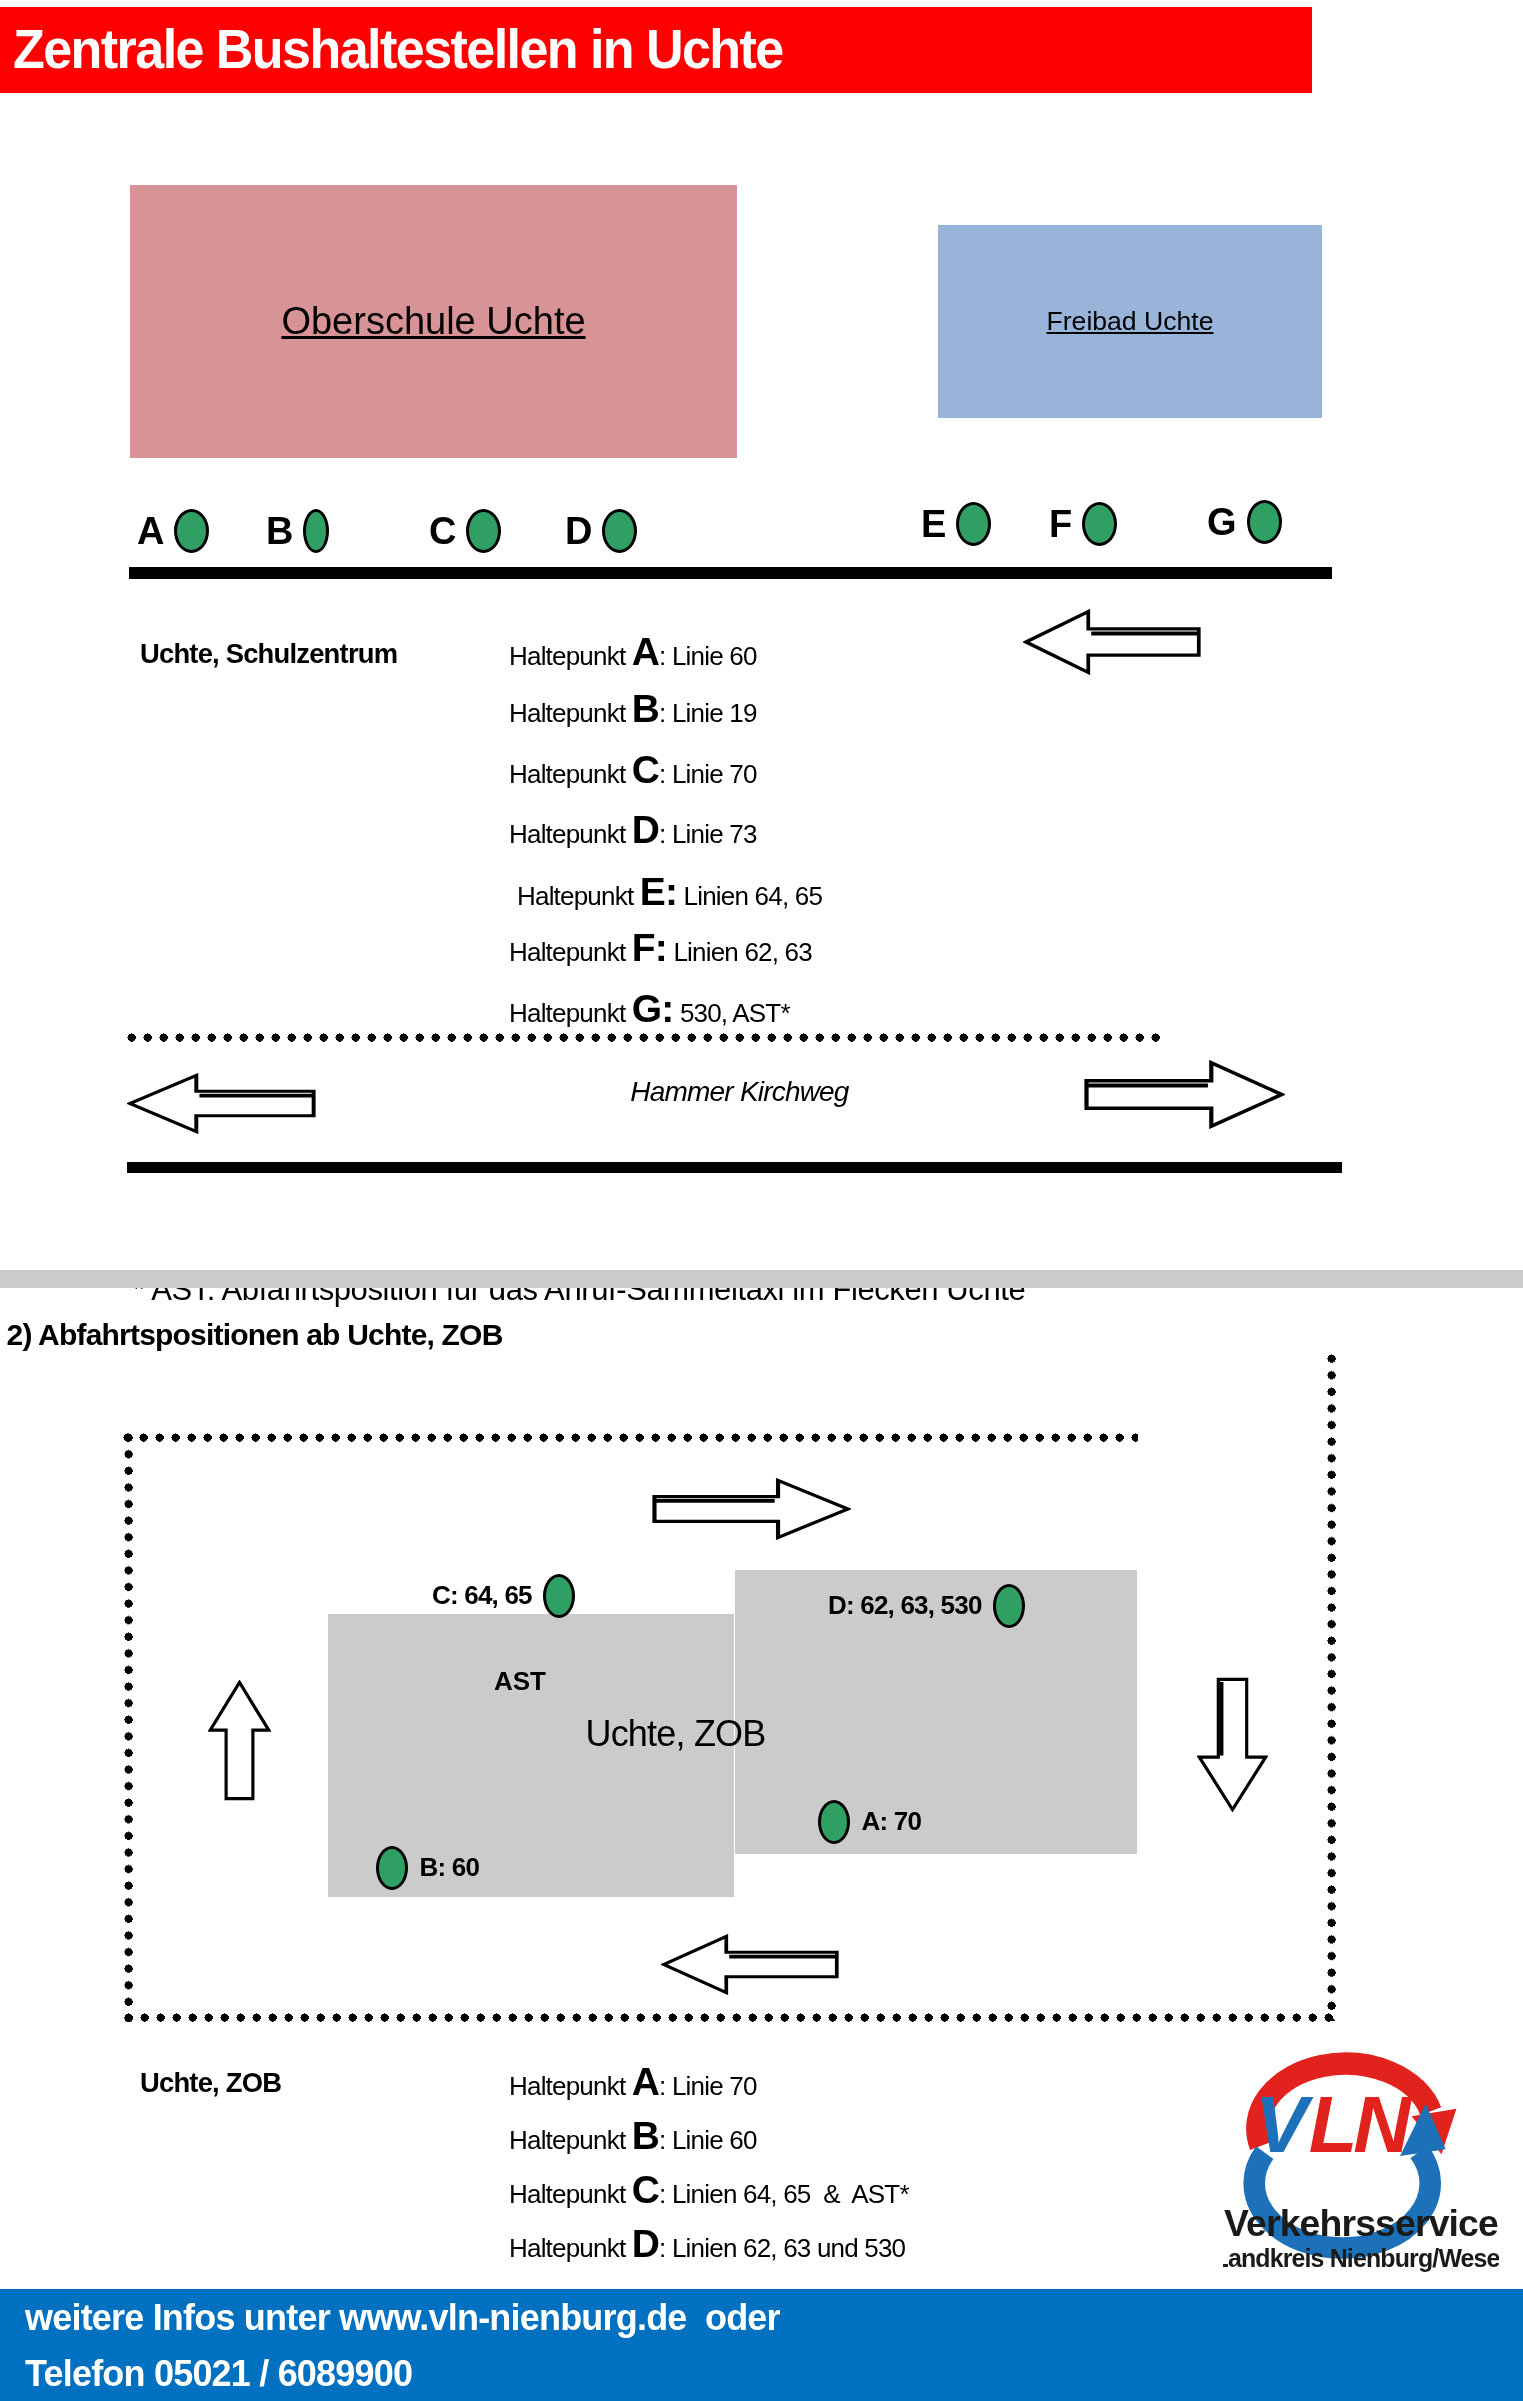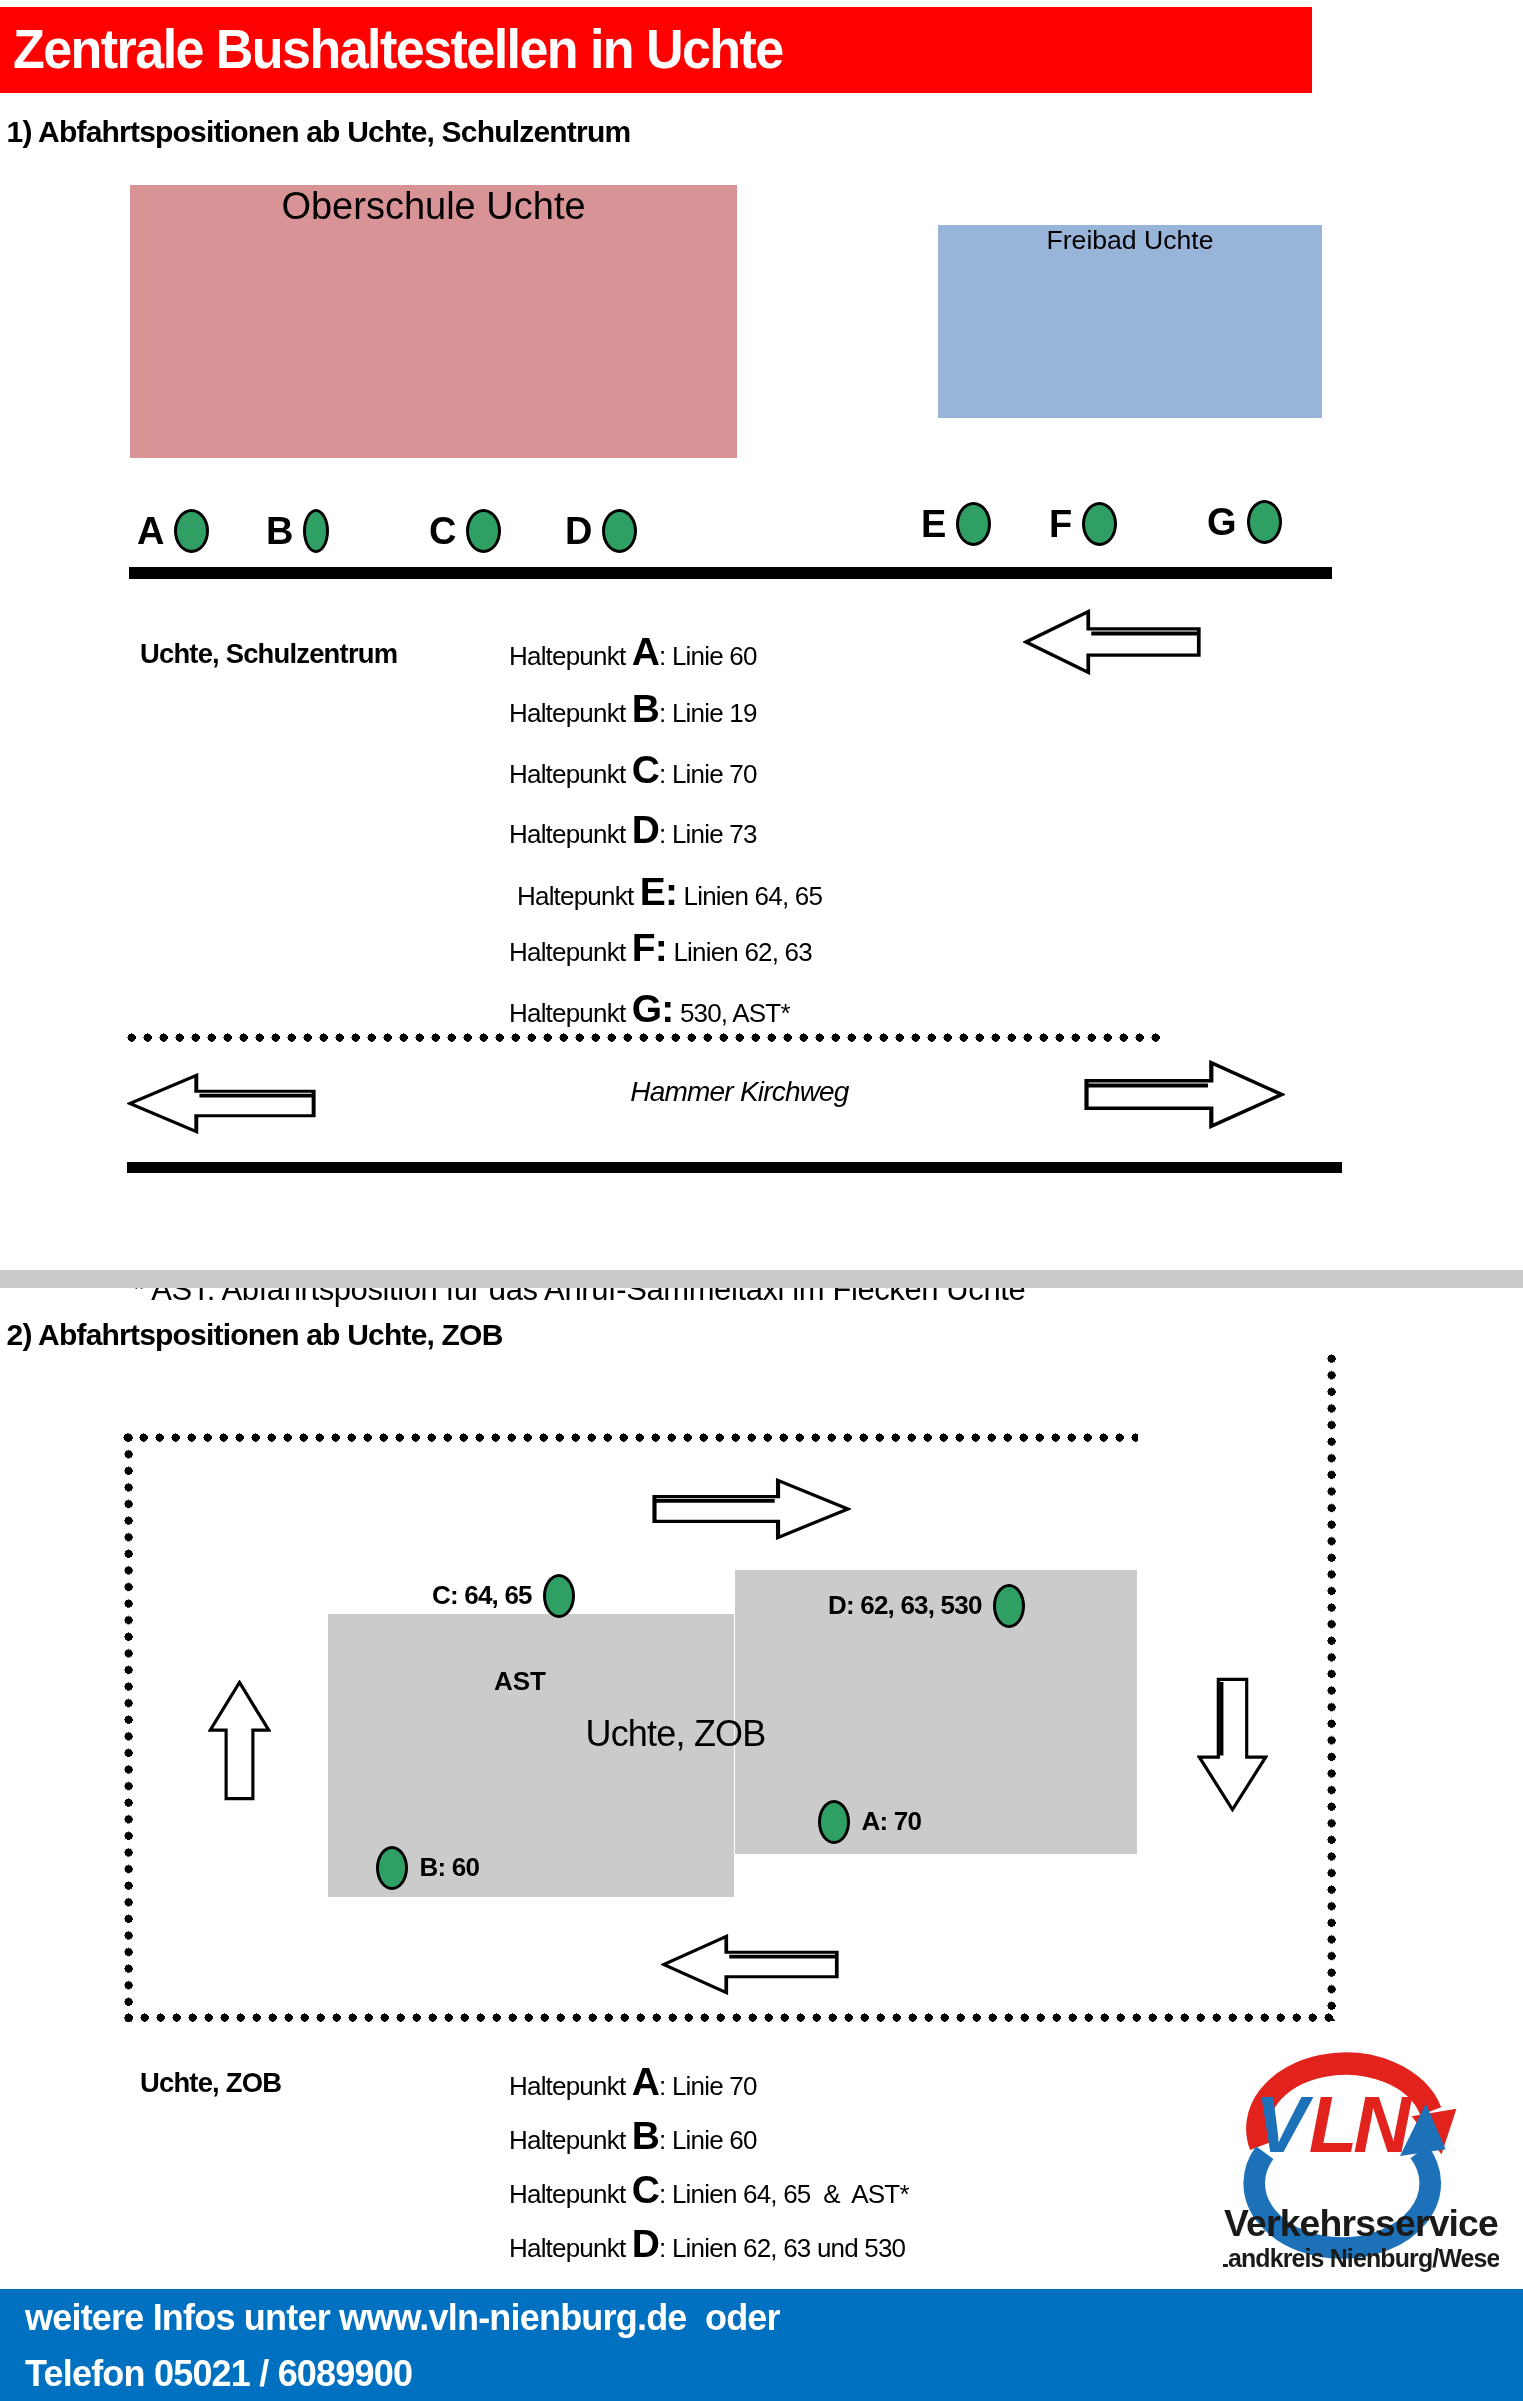--- a/index.html
+++ b/index.html
@@ -11,21 +11,21 @@
   .header{left:0;top:6.6px;width:1312px;height:86px;background:#FF0000;}
   .header-title{position:absolute;left:13.3px;top:50%;
         transform:translateY(-52%) scaleX(.93);transform-origin:left center;
         font-size:56px;font-weight:bold;color:#fff;letter-spacing:-1.7px;white-space:pre;}
 
   .sec-heading{font-size:30px;font-weight:bold;letter-spacing:-0.8px;white-space:pre;}
   .h1{left:6.6px;top:115px;}
   .h2{left:6.6px;top:1318px;}
 
   
-  .bigbox{display:flex;align-items:flex-start;justify-content:center;white-space:pre;}
+  .bigbox{display:flex;align-items:center;justify-content:center;white-space:pre;text-decoration:underline;}
   .box-school{left:130px;top:185px;width:607px;height:273px;background:#D89396;font-size:38px;}
   .box-pool{left:938px;top:225px;width:384px;height:193px;background:#98B4D8;font-size:26.6px;}
 
   
   .stop{position:absolute;height:52px;display:flex;align-items:center;gap:10.8px;
         font-size:38px;font-weight:bold;letter-spacing:-0.8px;}
   .dot{width:35px;height:44px;background:#2F9F63;border:3.3px solid #000;border-radius:50%;box-sizing:border-box;flex:none;}
   .dot.narrow{width:26px;}
   .zdot{width:32px;height:44px;background:#2F9F63;border:3.3px solid #000;border-radius:50%;box-sizing:border-box;flex:none;}
 
@@ -93,21 +93,20 @@
 </style>
 </head>
 <body>
 
 <div id="page">
 
   <div class="abs header">
     <span class="header-title">Zentrale Bushaltestellen in Uchte</span>
   </div>
 
-  <div class="abs sec-heading h1">1) Abfahrtspositionen ab Uchte, Schulzentrum</div>
 
   <div class="abs bigbox box-school">
     <span>Oberschule Uchte</span>
   </div>
   <div class="abs bigbox box-pool">
     <span>Freibad Uchte</span>
   </div>
 
   <div class="stop" style="left:137px;top:505px;">
     <span>A</span>

